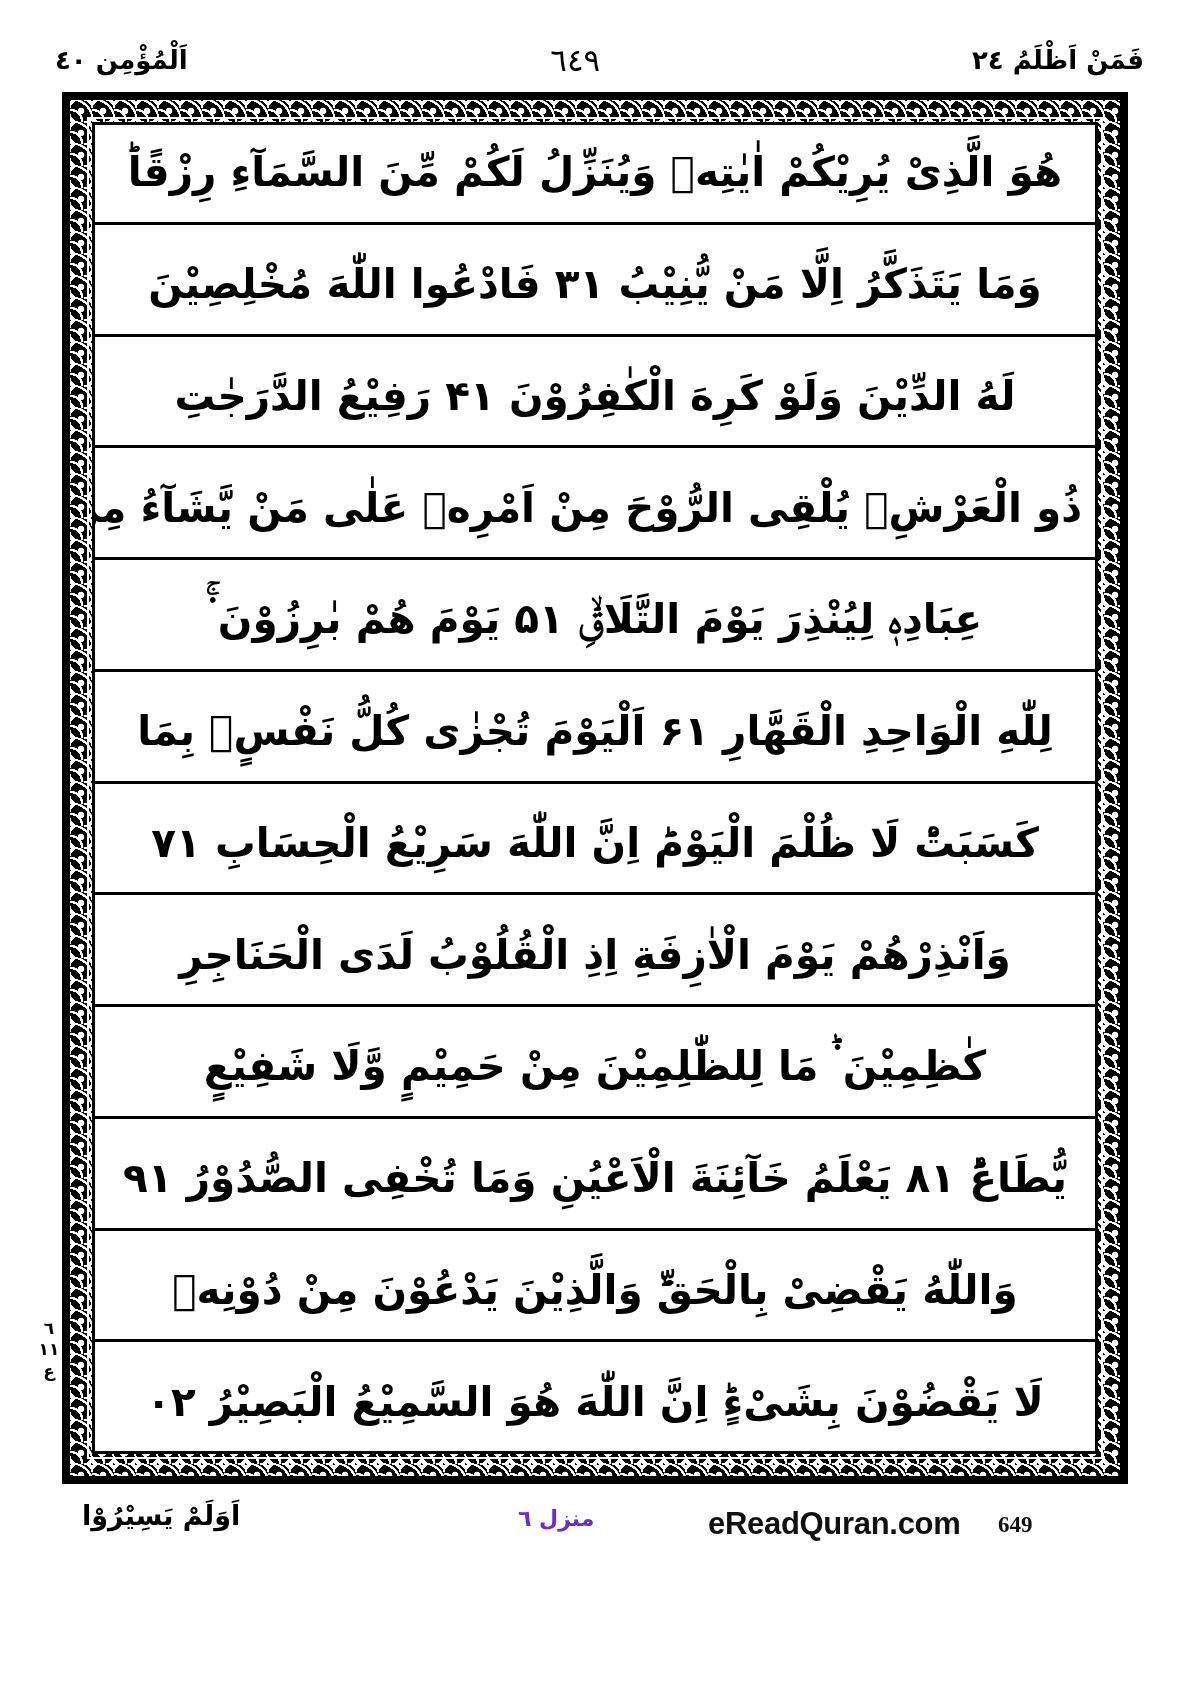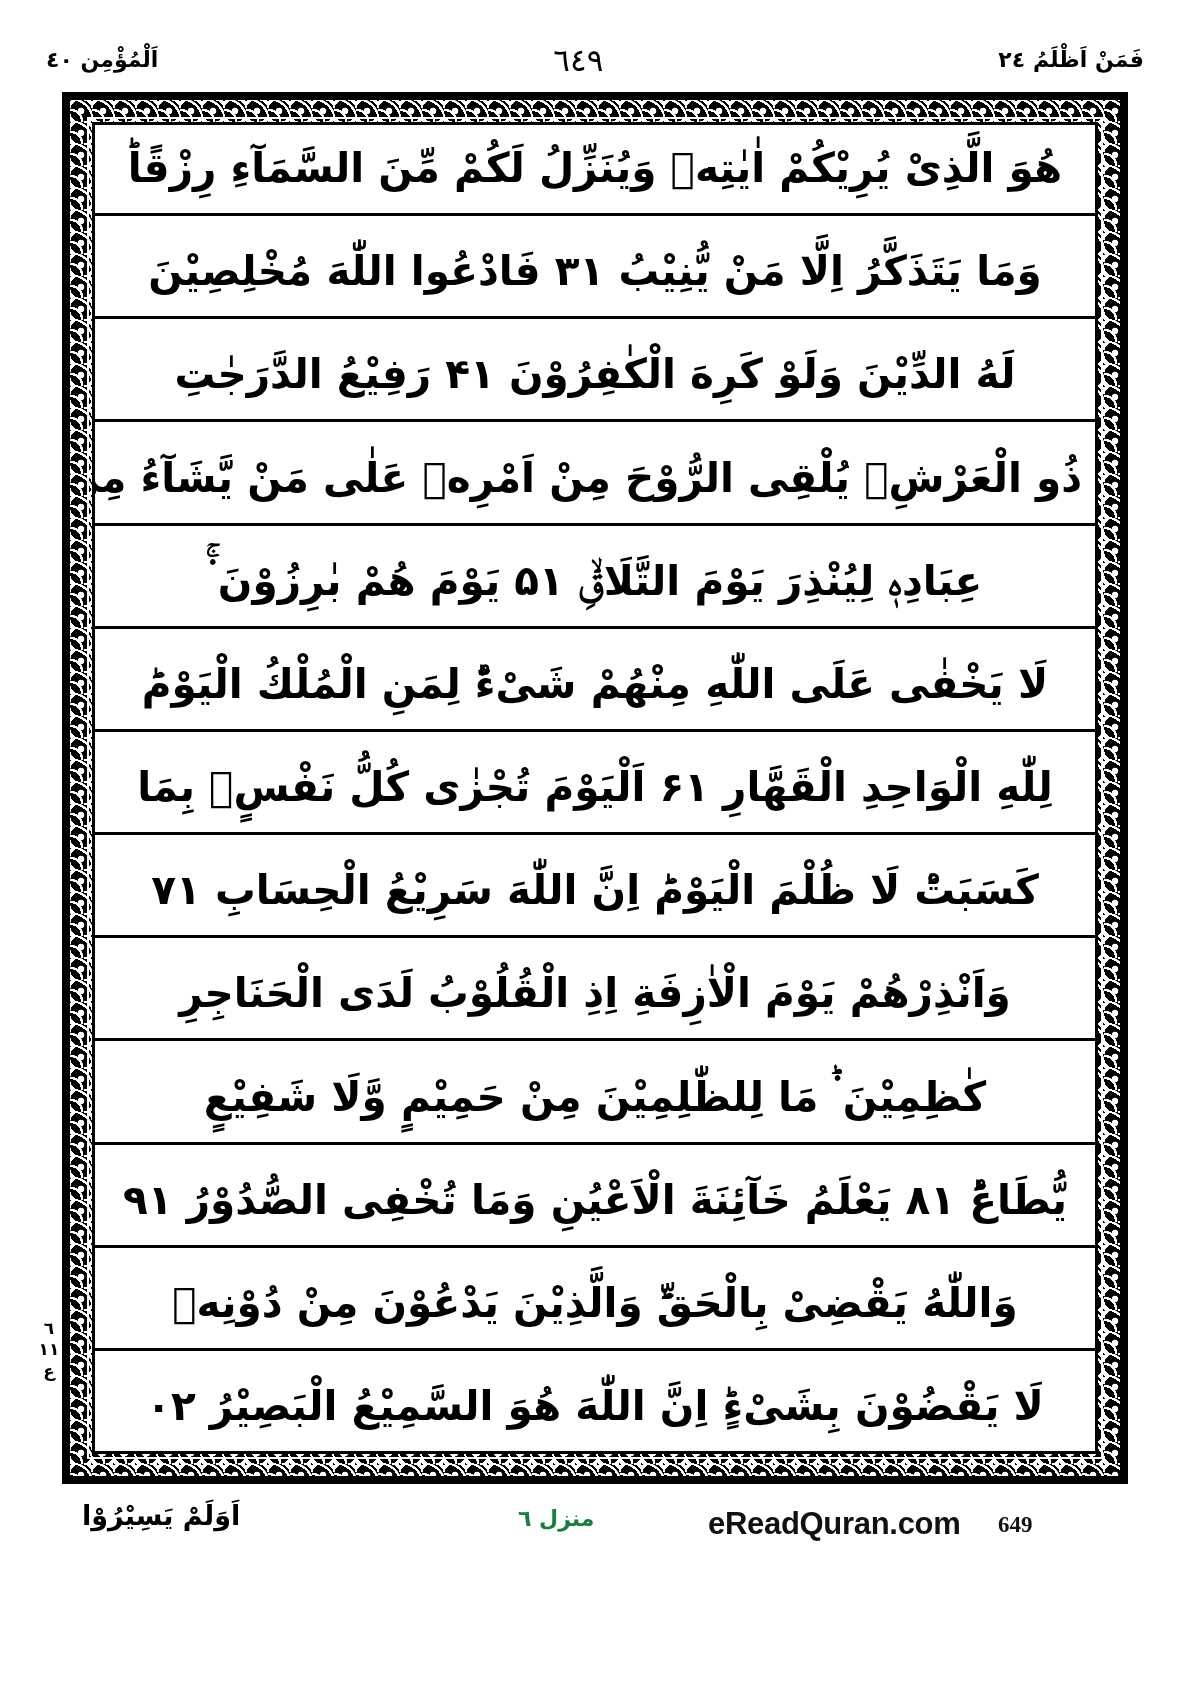--- a/index.html
+++ b/index.html
@@ -21,26 +21,27 @@
     top: 34px;
     left: 46px;
     right: 46px;
     height: 52px;
     display: flex;
     align-items: center;
     justify-content: space-between;
   }
   .hdr-text {
     font-family: "DejaVu Sans", sans-serif;
-    font-size: 22px;
+    font-size: 26px;
     font-weight: 700;
     color: #000;
     direction: rtl;
     white-space: nowrap;
     line-height: 1;
+    margin-left: 9px;
   }
   .hdr-center {
     font-size: 31px;
     font-weight: 400;
     color: #000;
     letter-spacing: 1px;
   }
 
   
   .quran-frame {
@@ -159,21 +160,21 @@
     color: #000;
     white-space: nowrap;
   }
   .ftr-manzil {
     position: absolute;
     left: 472px;
     top: 6px;
     font-size: 22px;
     font-weight: 700;
     direction: rtl;
-    color: #15803d;
+    color: #6d28d9;
     white-space: nowrap;
   }
   .ftr-brand {
     position: absolute;
     left: 662px;
     top: 6px;
     font-family: "Liberation Sans", sans-serif;
     font-size: 31px;
     font-weight: 700;
     color: #111;
@@ -214,23 +215,20 @@
     <div class="ayah-line">
       <div class="ayah-text">لَهُ الدِّيْنَ وَلَوْ كَرِهَ الْكٰفِرُوْنَ ۱۴ رَفِيْعُ الدَّرَجٰتِ</div>
     </div>
     <div class="ayah-line">
       <div class="ayah-text">ذُو الْعَرْشِۚ يُلْقِى الرُّوْحَ مِنْ اَمْرِهٖ عَلٰى مَنْ يَّشَآءُ مِنْ</div>
     </div>
     <div class="ayah-line">
       <div class="ayah-text">عِبَادِهٖ لِيُنْذِرَ يَوْمَ التَّلَاقِۙ ۱۵ يَوْمَ هُمْ بٰرِزُوْنَ ۬ۚ</div>
     </div>
     <div class="ayah-line">
-      <div class="ayah-text">لَا يَخْفٰى عَلَى اللّٰهِ مِنْهُمْ شَىْءٌؕ لِمَنِ الْمُلْكُ الْيَوْمَؕ</div>
-    </div>
-    <div class="ayah-line">
       <div class="ayah-text">لِلّٰهِ الْوَاحِدِ الْقَهَّارِ ۱۶ اَلْيَوْمَ تُجْزٰى كُلُّ نَفْسٍۭ بِمَا</div>
     </div>
     <div class="ayah-line">
       <div class="ayah-text">كَسَبَتْؕ لَا ظُلْمَ الْيَوْمَؕ اِنَّ اللّٰهَ سَرِيْعُ الْحِسَابِ ۱۷</div>
     </div>
     <div class="ayah-line">
       <div class="ayah-text">وَاَنْذِرْهُمْ يَوْمَ الْاٰزِفَةِ اِذِ الْقُلُوْبُ لَدَى الْحَنَاجِرِ</div>
     </div>
     <div class="ayah-line">
       <div class="ayah-text">كٰظِمِيْنَ ۬ؕ مَا لِلظّٰلِمِيْنَ مِنْ حَمِيْمٍ وَّلَا شَفِيْعٍ</div>

